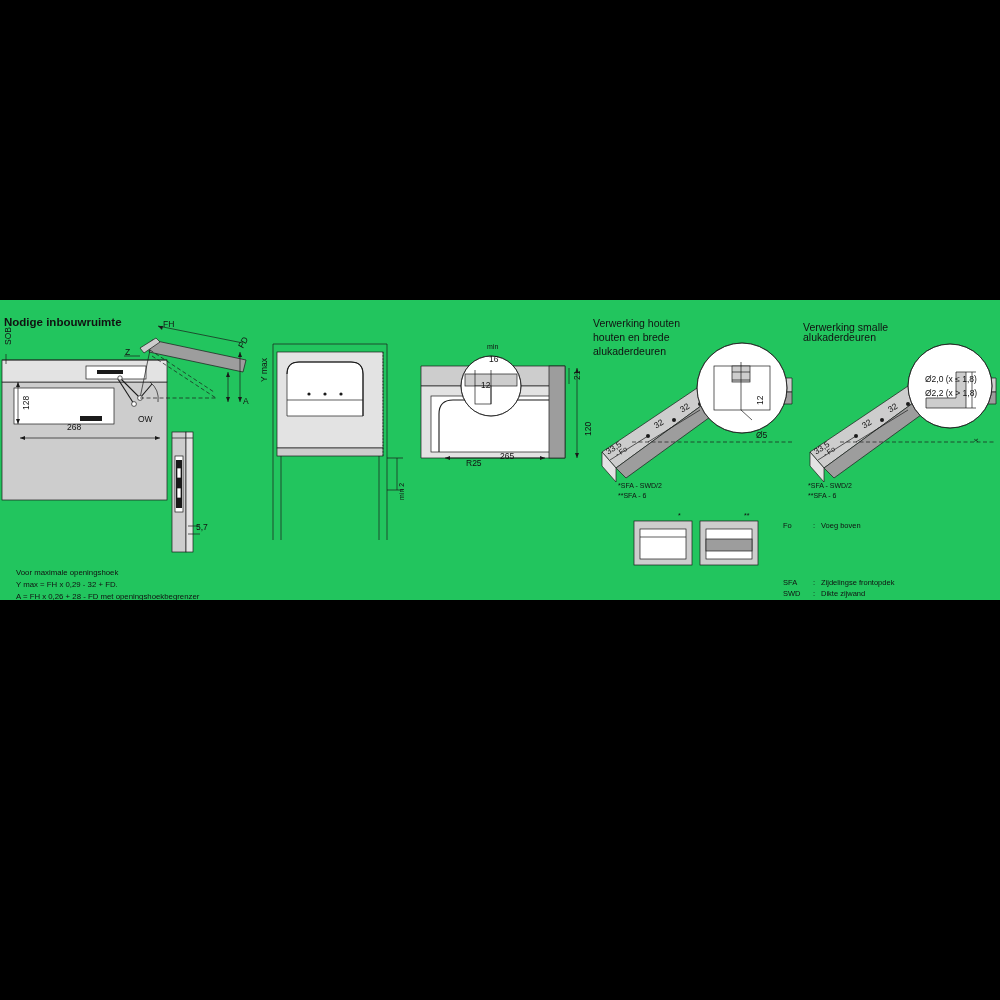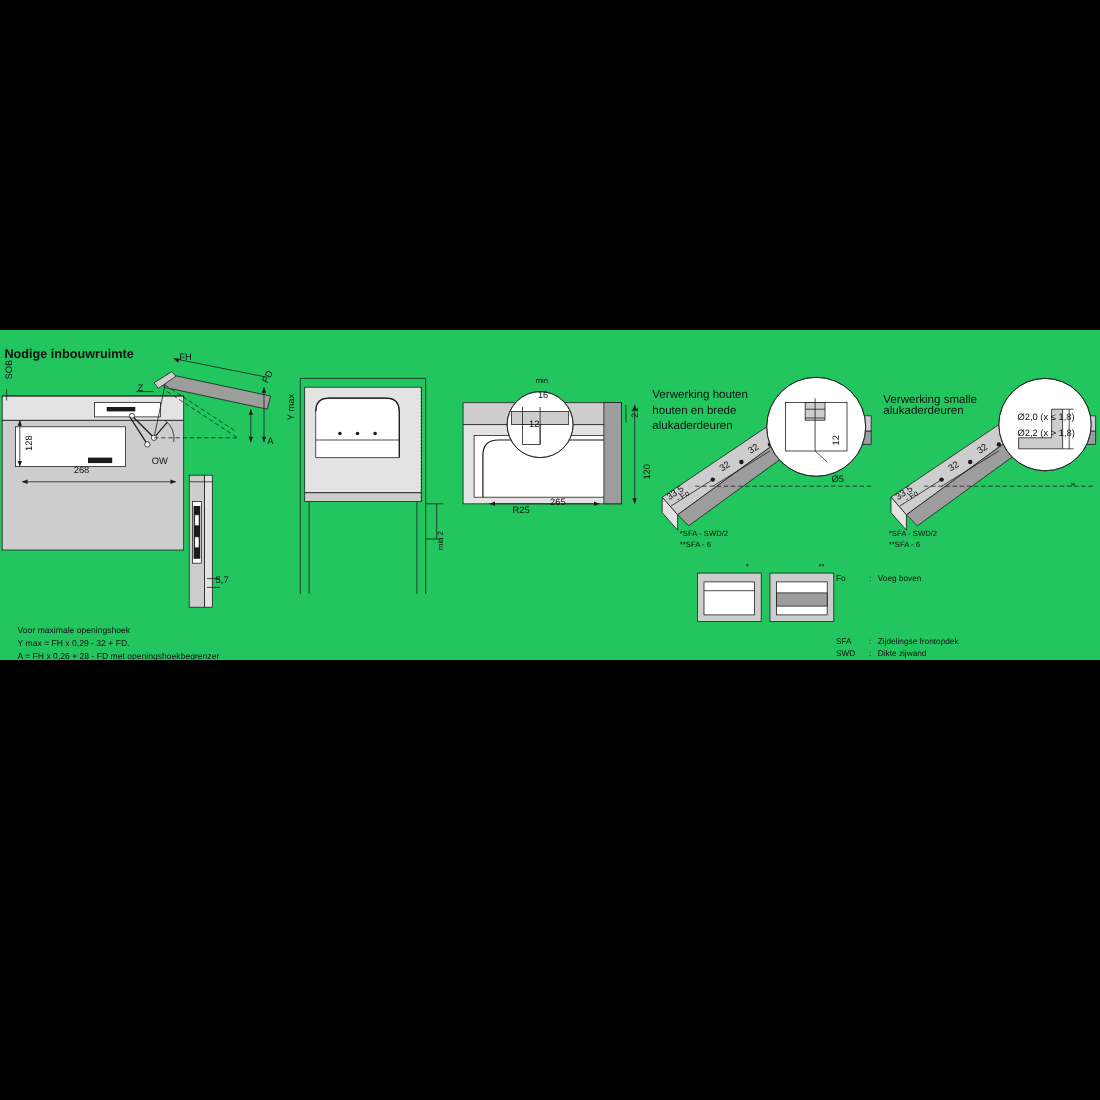--- a/index.html
+++ b/index.html
@@ -1,20 +1,20 @@
 <!DOCTYPE html>
 <html><head>
 <meta charset="utf-8">
 <style>
   html,body{margin:0;padding:0;background:#000;}
   body{width:1000px;height:1000px;position:relative;font-family:"Liberation Sans",sans-serif;}
   #sheet{position:absolute;left:0;top:300px;width:1000px;height:300px;background:#22c55e;overflow:hidden;}
   .t{position:absolute;white-space:nowrap;color:#1a1a1a;}
   .hdr{font-size:11.5px;font-weight:bold;color:#111;}
-  .sub{font-size:10.5px;color:#111;margin-top:36px;}
+  .sub{font-size:10.5px;color:#111;}
   .dim{font-size:8.5px;color:#111;}
   .tiny{font-size:7px;color:#111;}
   svg{position:absolute;left:0;top:0;overflow:visible;}
   .ln{stroke:#1a1a1a;fill:none;}
   .thin{stroke-width:.7;}
   .med{stroke-width:1.1;}
   .dash{stroke-dasharray:4 2.5;}
   .dot{stroke-dasharray:1.4 1.8;}
   .fillg{fill:#cdcdcd;stroke:#1a1a1a;stroke-width:.7;}
   .filld{fill:#9d9d9d;stroke:#1a1a1a;stroke-width:.7;}
@@ -226,21 +226,21 @@
     <rect class="fillg" x="2" y="6" width="58" height="44"></rect>
     <rect class="fillw" x="8" y="14" width="46" height="30"></rect>
     <line class="ln thin" x1="8" y1="22" x2="54" y2="22"></line>
     <rect class="fillg" x="68" y="6" width="58" height="44"></rect>
     <rect class="fillw" x="74" y="14" width="46" height="30"></rect>
     <rect class="filld" x="74" y="24" width="46" height="12"></rect>
   </svg>
   <div class="t tiny" style="left:678px;top:212px;">*</div>
   <div class="t tiny" style="left:744px;top:212px;">**</div>
 
-  <div style="position:absolute;left:760px;top:220px;">
+  <div style="position:absolute;left:783px;top:220px;">
     <div style="display:flex;font-size:7.5px;line-height:11px;color:#111;">
       <span style="width:30px;">Fo</span>
       <span style="width:8px;">:</span>
       <span>Voeg boven</span>
     </div>
     <div style="display:flex;font-size:7.5px;line-height:11px;color:#111;margin-top:46px;">
       <span style="width:30px;">SFA</span>
       <span style="width:8px;">:</span>
       <span>Zijdelingse frontopdek</span>
     </div>

